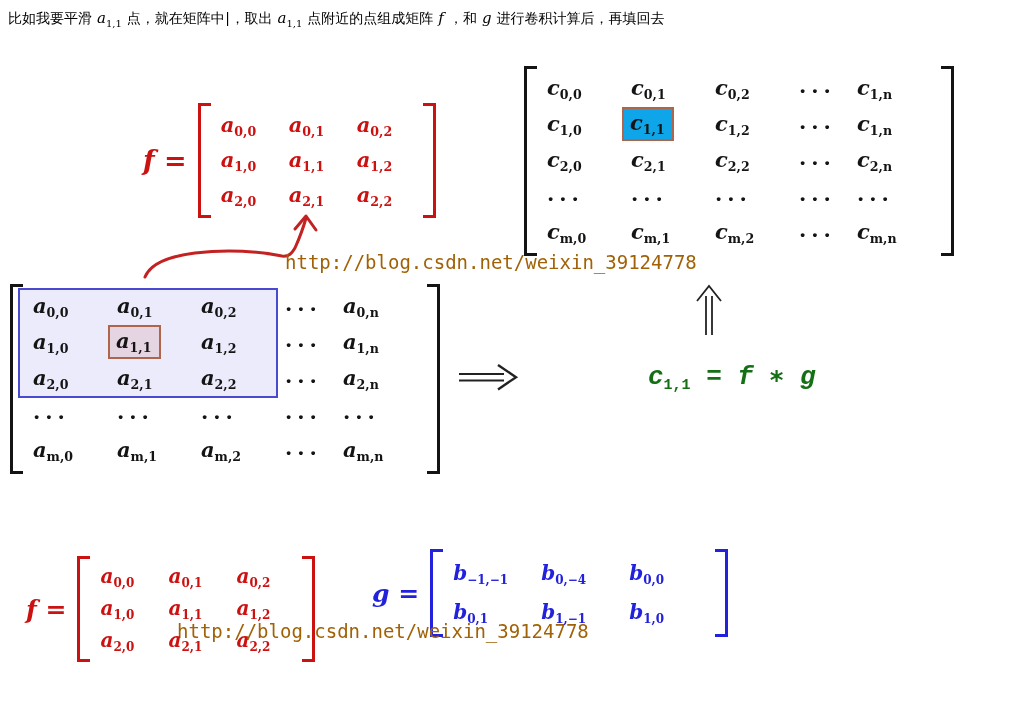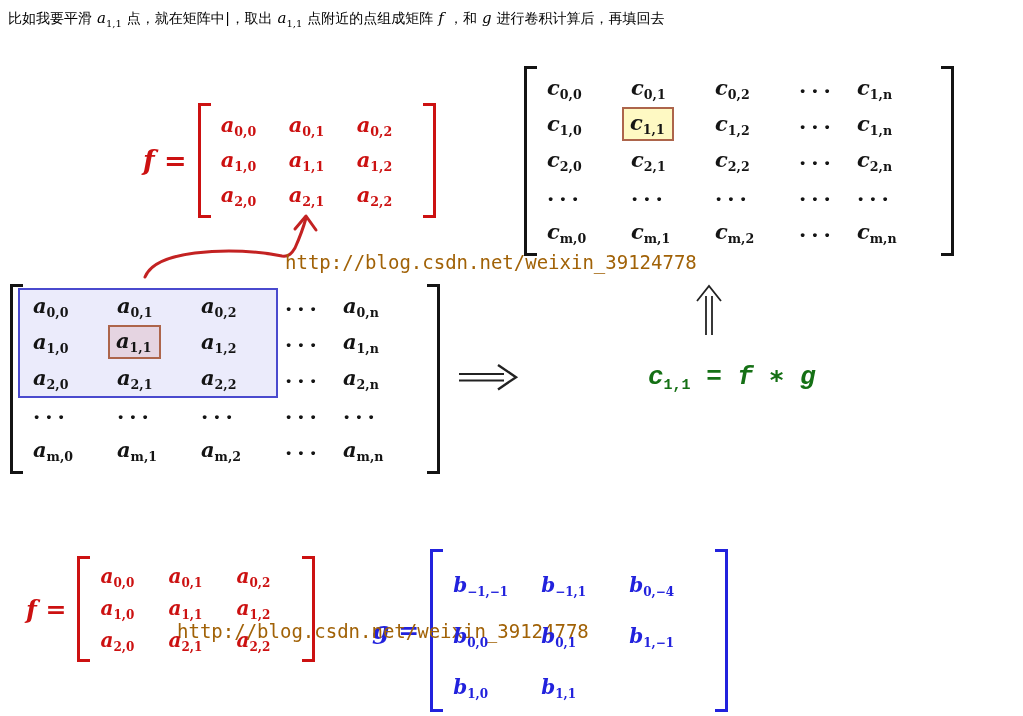--- a/index.html
+++ b/index.html
@@ -24,40 +24,40 @@
   .cell{display:flex;align-items:center;padding-left:6px;
         font-family:"DejaVu Serif",serif;font-style:italic;font-weight:bold;white-space:nowrap;}
   .cell sub{font-size:0.6em;font-style:normal;vertical-align:-0.35em;line-height:1;}
   .cell.dots{font-style:normal;font-size:15px;letter-spacing:5px;align-items:center;padding-top:2px;}
   .hl .cellin{border:2px solid #ad654b;padding:1px 7px 2px 6px;margin-left:-9px;}
 
   
   .m5 .mgrid{grid-template-columns:84px 84px 84px 58px 86px;}
   .m5 .cell{height:34px;font-size:21px;}
   .mat-c{left:524px;top:66px;color:#141414;}
-  .mat-c .hl .cellin{background:#fef9c3;}
+  .mat-c .hl .cellin{background:#0ea5e9;}
   .mat-a{left:10px;top:284px;color:#141414;}
   .mat-a .hl .cellin{background:rgba(203,118,126,0.20);}
   .region{position:absolute;left:8px;top:4px;width:256px;height:106px;z-index:0;
           border:2px solid #4a4ace;background:rgba(128,128,228,0.16);}
 
   .mat-ftop{left:143px;top:103px;color:#cc1111;}
   .mat-ftop .mlabel{font-size:27px;}
   .mat-ftop .mgrid{grid-template-columns:repeat(3,68px);}
   .mat-ftop .cell{height:35px;font-size:21px;}
 
   .mat-fbot{left:26px;top:556px;color:#cc1111;}
   .mat-fbot .mlabel{font-size:25px;}
   .mat-fbot .mgrid{grid-template-columns:repeat(3,68px);}
   .mat-fbot .cell{height:32px;font-size:20px;}
 
   .mat-g{left:372px;top:549px;color:#2222dd;}
   .mat-g .mlabel{font-size:25px;}
   .mat-g .mgrid{grid-template-columns:repeat(3,88px);}
-  .mat-g .cell{height:39px;font-size:20px;margin-top:12px;}
+  .mat-g .cell{height:39px;font-size:20px;}
 
   
   .wm{position:absolute;font-family:"DejaVu Sans Mono",monospace;font-size:19px;
       color:#a16207;white-space:nowrap;letter-spacing:0px;}
   #wm1{left:285px;top:251px;}
   #wm2{left:177px;top:620px;}
 
   
   .eq{position:absolute;left:648px;top:360px;font-family:Liberation Mono, monospace;
       font-style:italic;font-weight:bold;font-size:26px;color:#157015;}
@@ -349,40 +349,34 @@
 
   <div class="mat mat-g">
     <span class="mlabel"><span class="seg-math">g</span><span class="seg-plain"> = </span></span>
     <div class="mbody">
       <div class="bracket bl"></div>
       <div class="mgrid">
           <div class="cell">
             <span class="cellin"><span>b</span><sub>−1,−1</sub></span>
           </div>
           <div class="cell">
-            <span class="cellin"><span>b</span><sub>−1,1</sub></span>
-          </div>
-          <div class="cell">
             <span class="cellin"><span>b</span><sub>0,−4</sub></span>
           </div>
           <div class="cell">
             <span class="cellin"><span>b</span><sub>0,0</sub></span>
           </div>
           <div class="cell">
             <span class="cellin"><span>b</span><sub>0,1</sub></span>
           </div>
           <div class="cell">
             <span class="cellin"><span>b</span><sub>1,−1</sub></span>
           </div>
           <div class="cell">
             <span class="cellin"><span>b</span><sub>1,0</sub></span>
           </div>
-          <div class="cell">
-            <span class="cellin"><span>b</span><sub>1,1</sub></span>
-          </div>
         </div>
       <div class="bracket br"></div>
     </div>
   </div>
 
   <div class="wm" id="wm2">http://blog.csdn.net/weixin_39124778</div>
 
 </div>
 
 </body></html>

